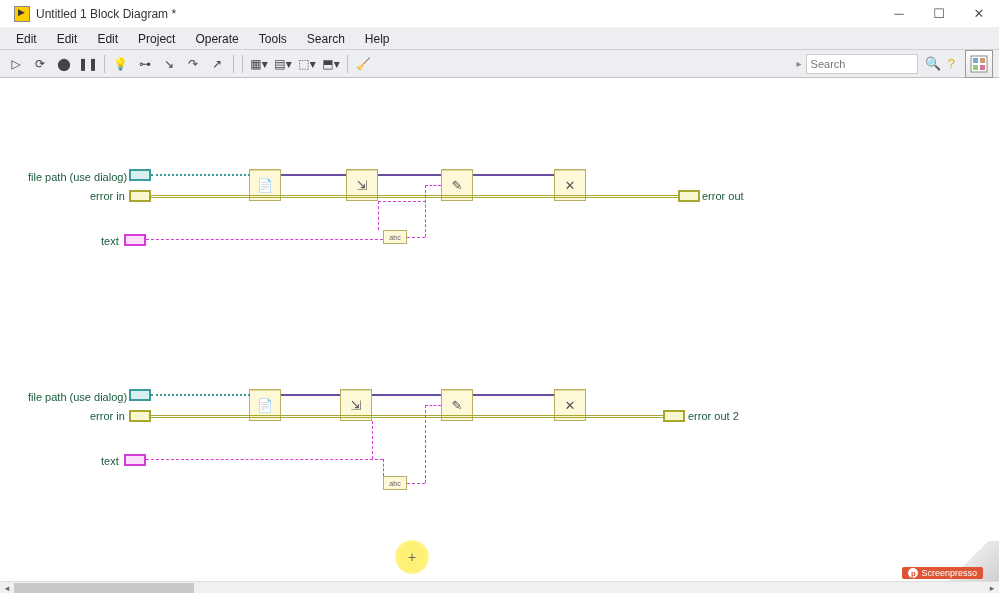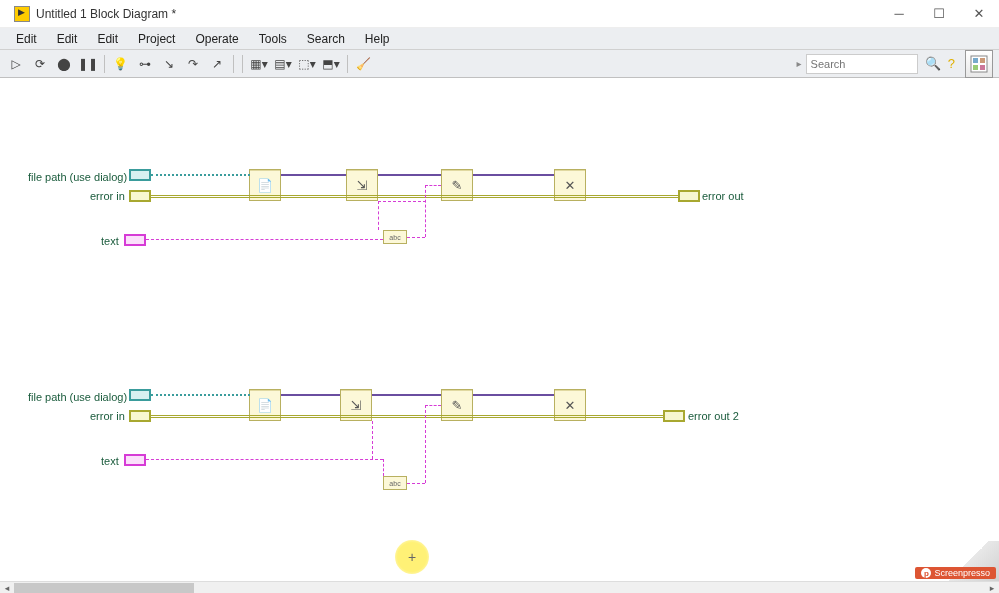--- a/index.html
+++ b/index.html
@@ -44,21 +44,21 @@
 .w-err { height: 0; border-top: 3px double #a8a830; }
 .w-str-h { height: 0; border-top: 1px dashed #d63cd6; }
 .w-str-v { width: 0; border-left: 1px dashed #d63cd6; }
 
 .cursor-hl { position: absolute; width: 34px; height: 34px; border-radius: 50%; background: radial-gradient(circle, #fff176 0%, #fff176 60%, rgba(255,241,118,0) 100%); display:flex; align-items:center; justify-content:center; font-size: 14px; color:#666; }
 
 .scrollbar-h { position: absolute; bottom: 0; left: 0; right: 0; height: 12px; background: #f0f0f0; border-top: 1px solid #ddd; display:flex; align-items:center; }
 .scrollbar-h .thumb { height: 10px; width: 180px; background: #c8c8c8; margin-left: 14px; }
 .scrollbar-h .arrow { width: 14px; text-align:center; font-size:9px; color:#666; position:absolute; }
 
-.watermark { position: absolute; right: 3px; bottom: 14px; font-size: 9px; color: #fff; background: #dd5533; padding: 1px 6px; border-radius: 2px; display:flex; align-items:center; gap:3px;}
+.watermark { position: absolute; right: 16px; bottom: 14px; font-size: 9px; color: #fff; background: #dd5533; padding: 1px 6px; border-radius: 2px; display:flex; align-items:center; gap:3px;}
 .watermark::before { content:"p"; background:#fff; color:#dd5533; width:10px; height:10px; border-radius:50%; display:inline-flex; align-items:center; justify-content:center; font-weight:bold; font-size:8px;}
 .foldcorner { position:absolute; right:0; bottom:12px; width:60px; height:40px; background:linear-gradient(135deg, transparent 50%, #e8e8e8 50%, #d0d0d0 100%); }
 </style>
 </head>
 <body>
 
 <div class="titlebar">
   <span class="icon"></span>
   <span class="title">Untitled 1 Block Diagram *</span>
   <div class="winbtns">

